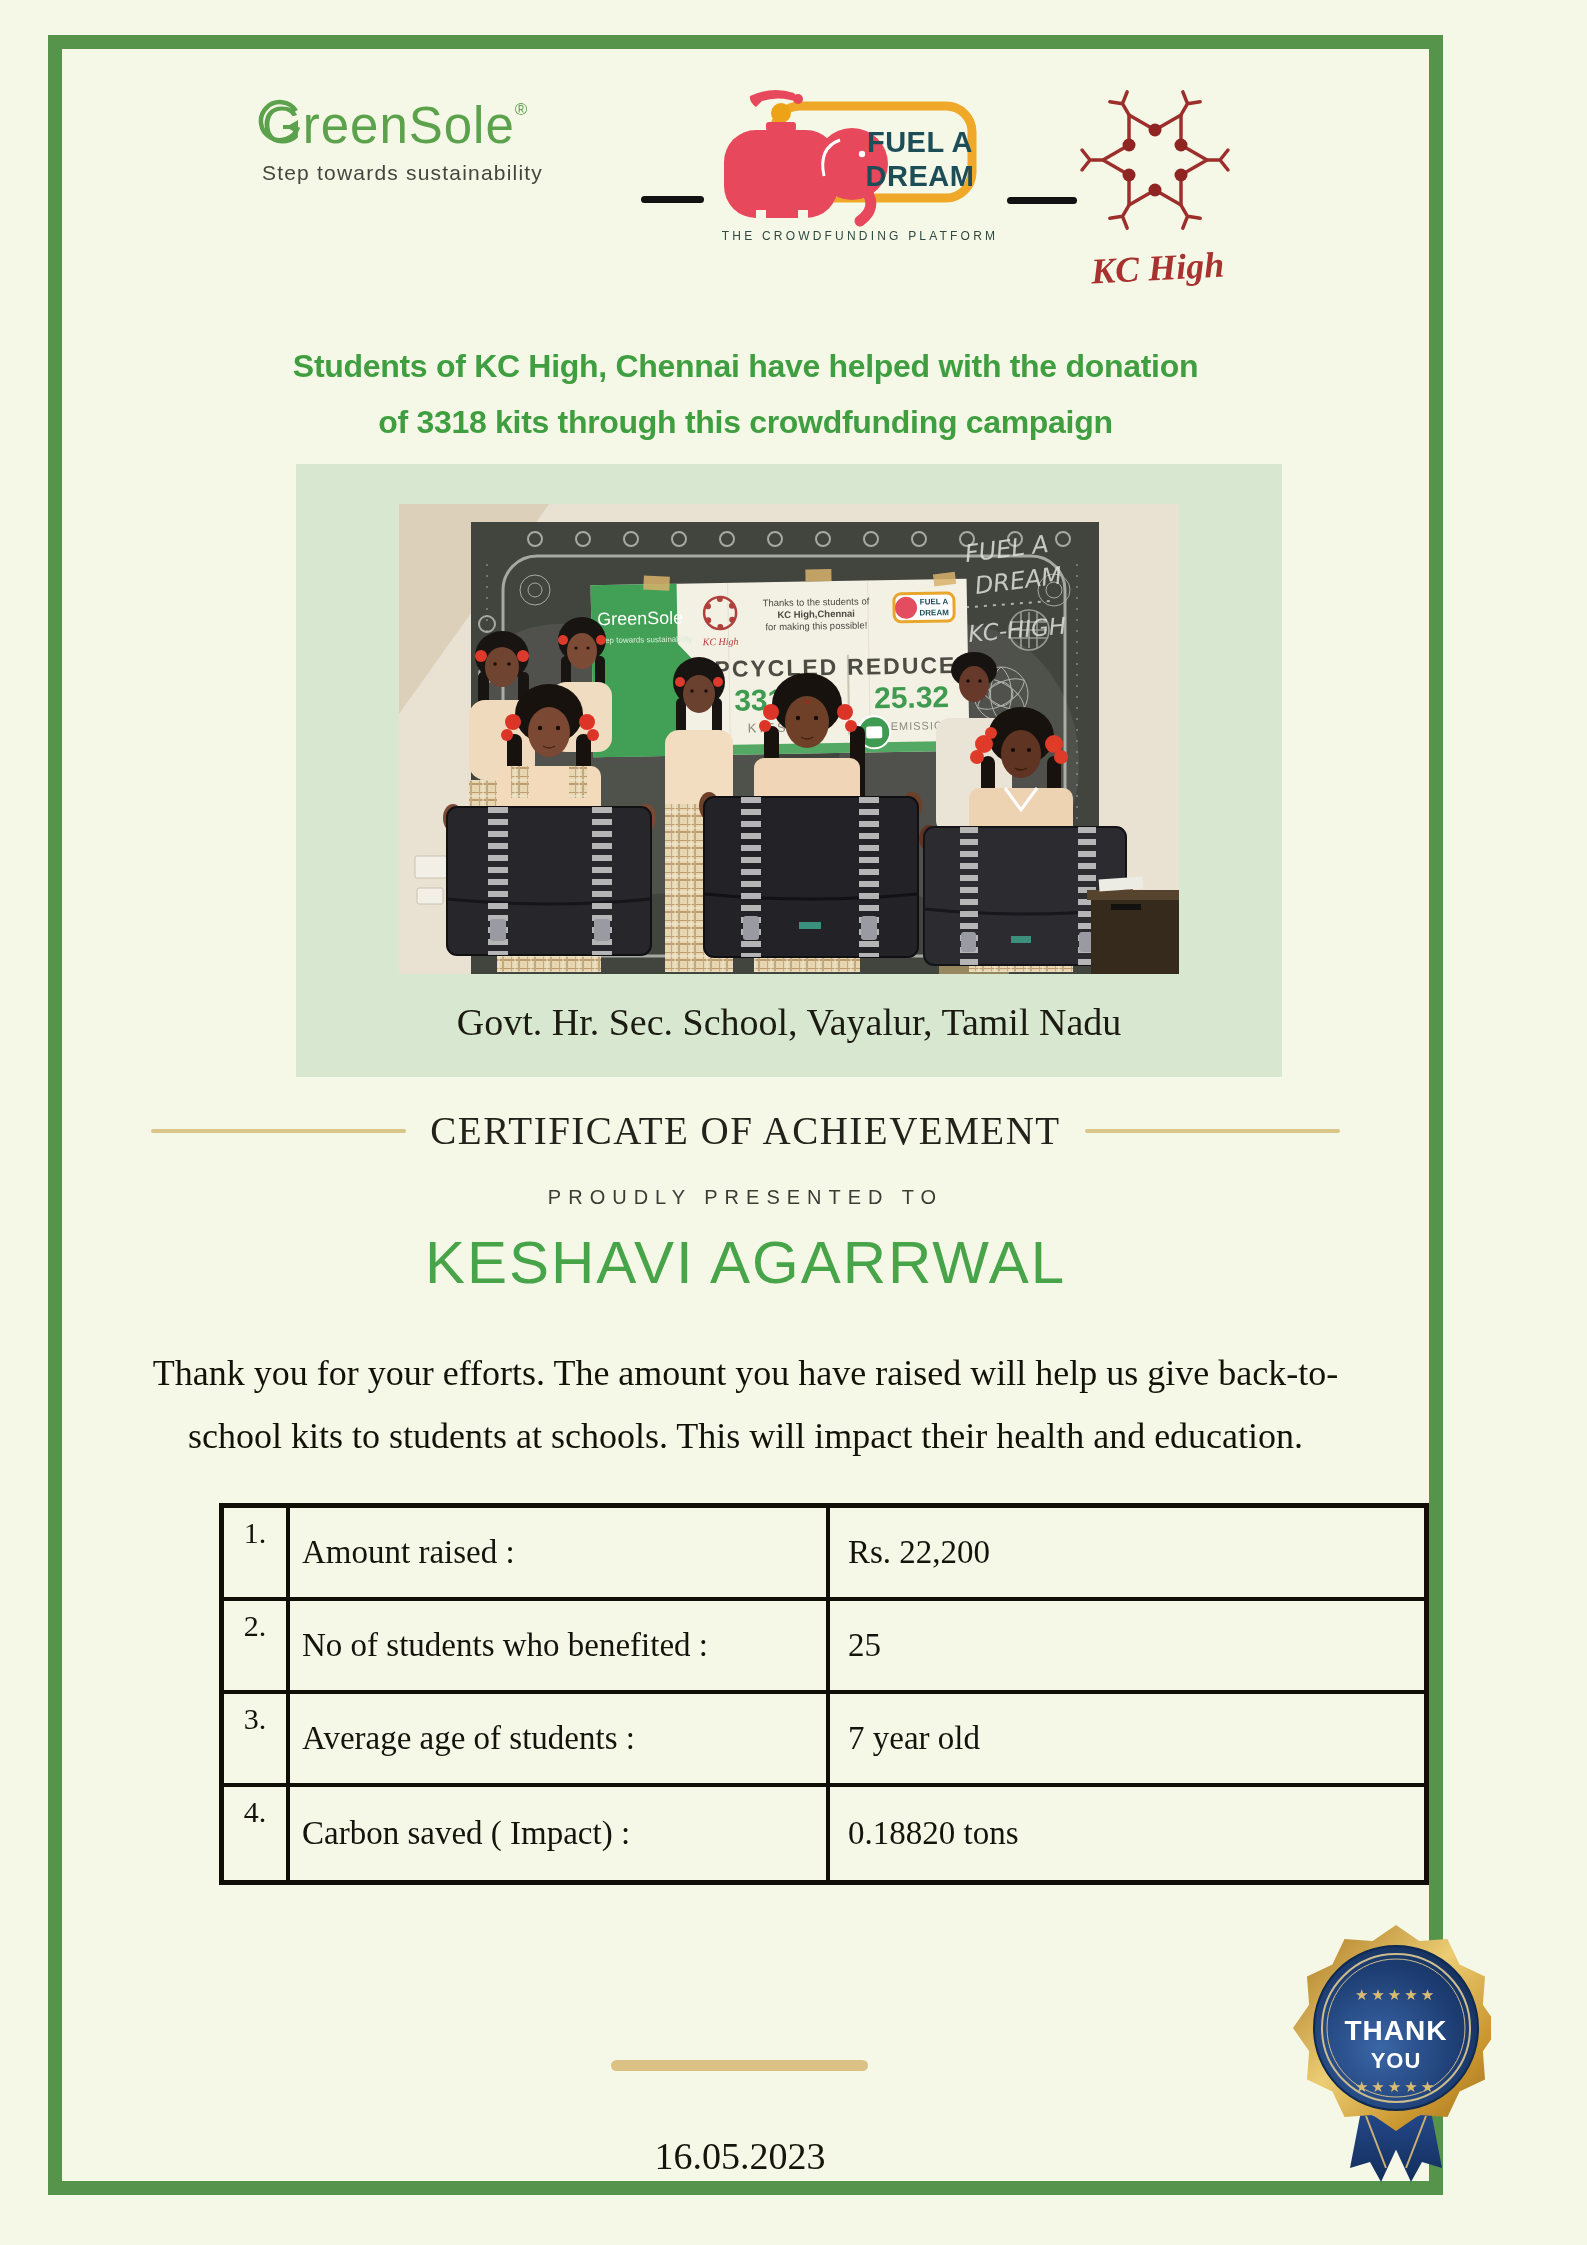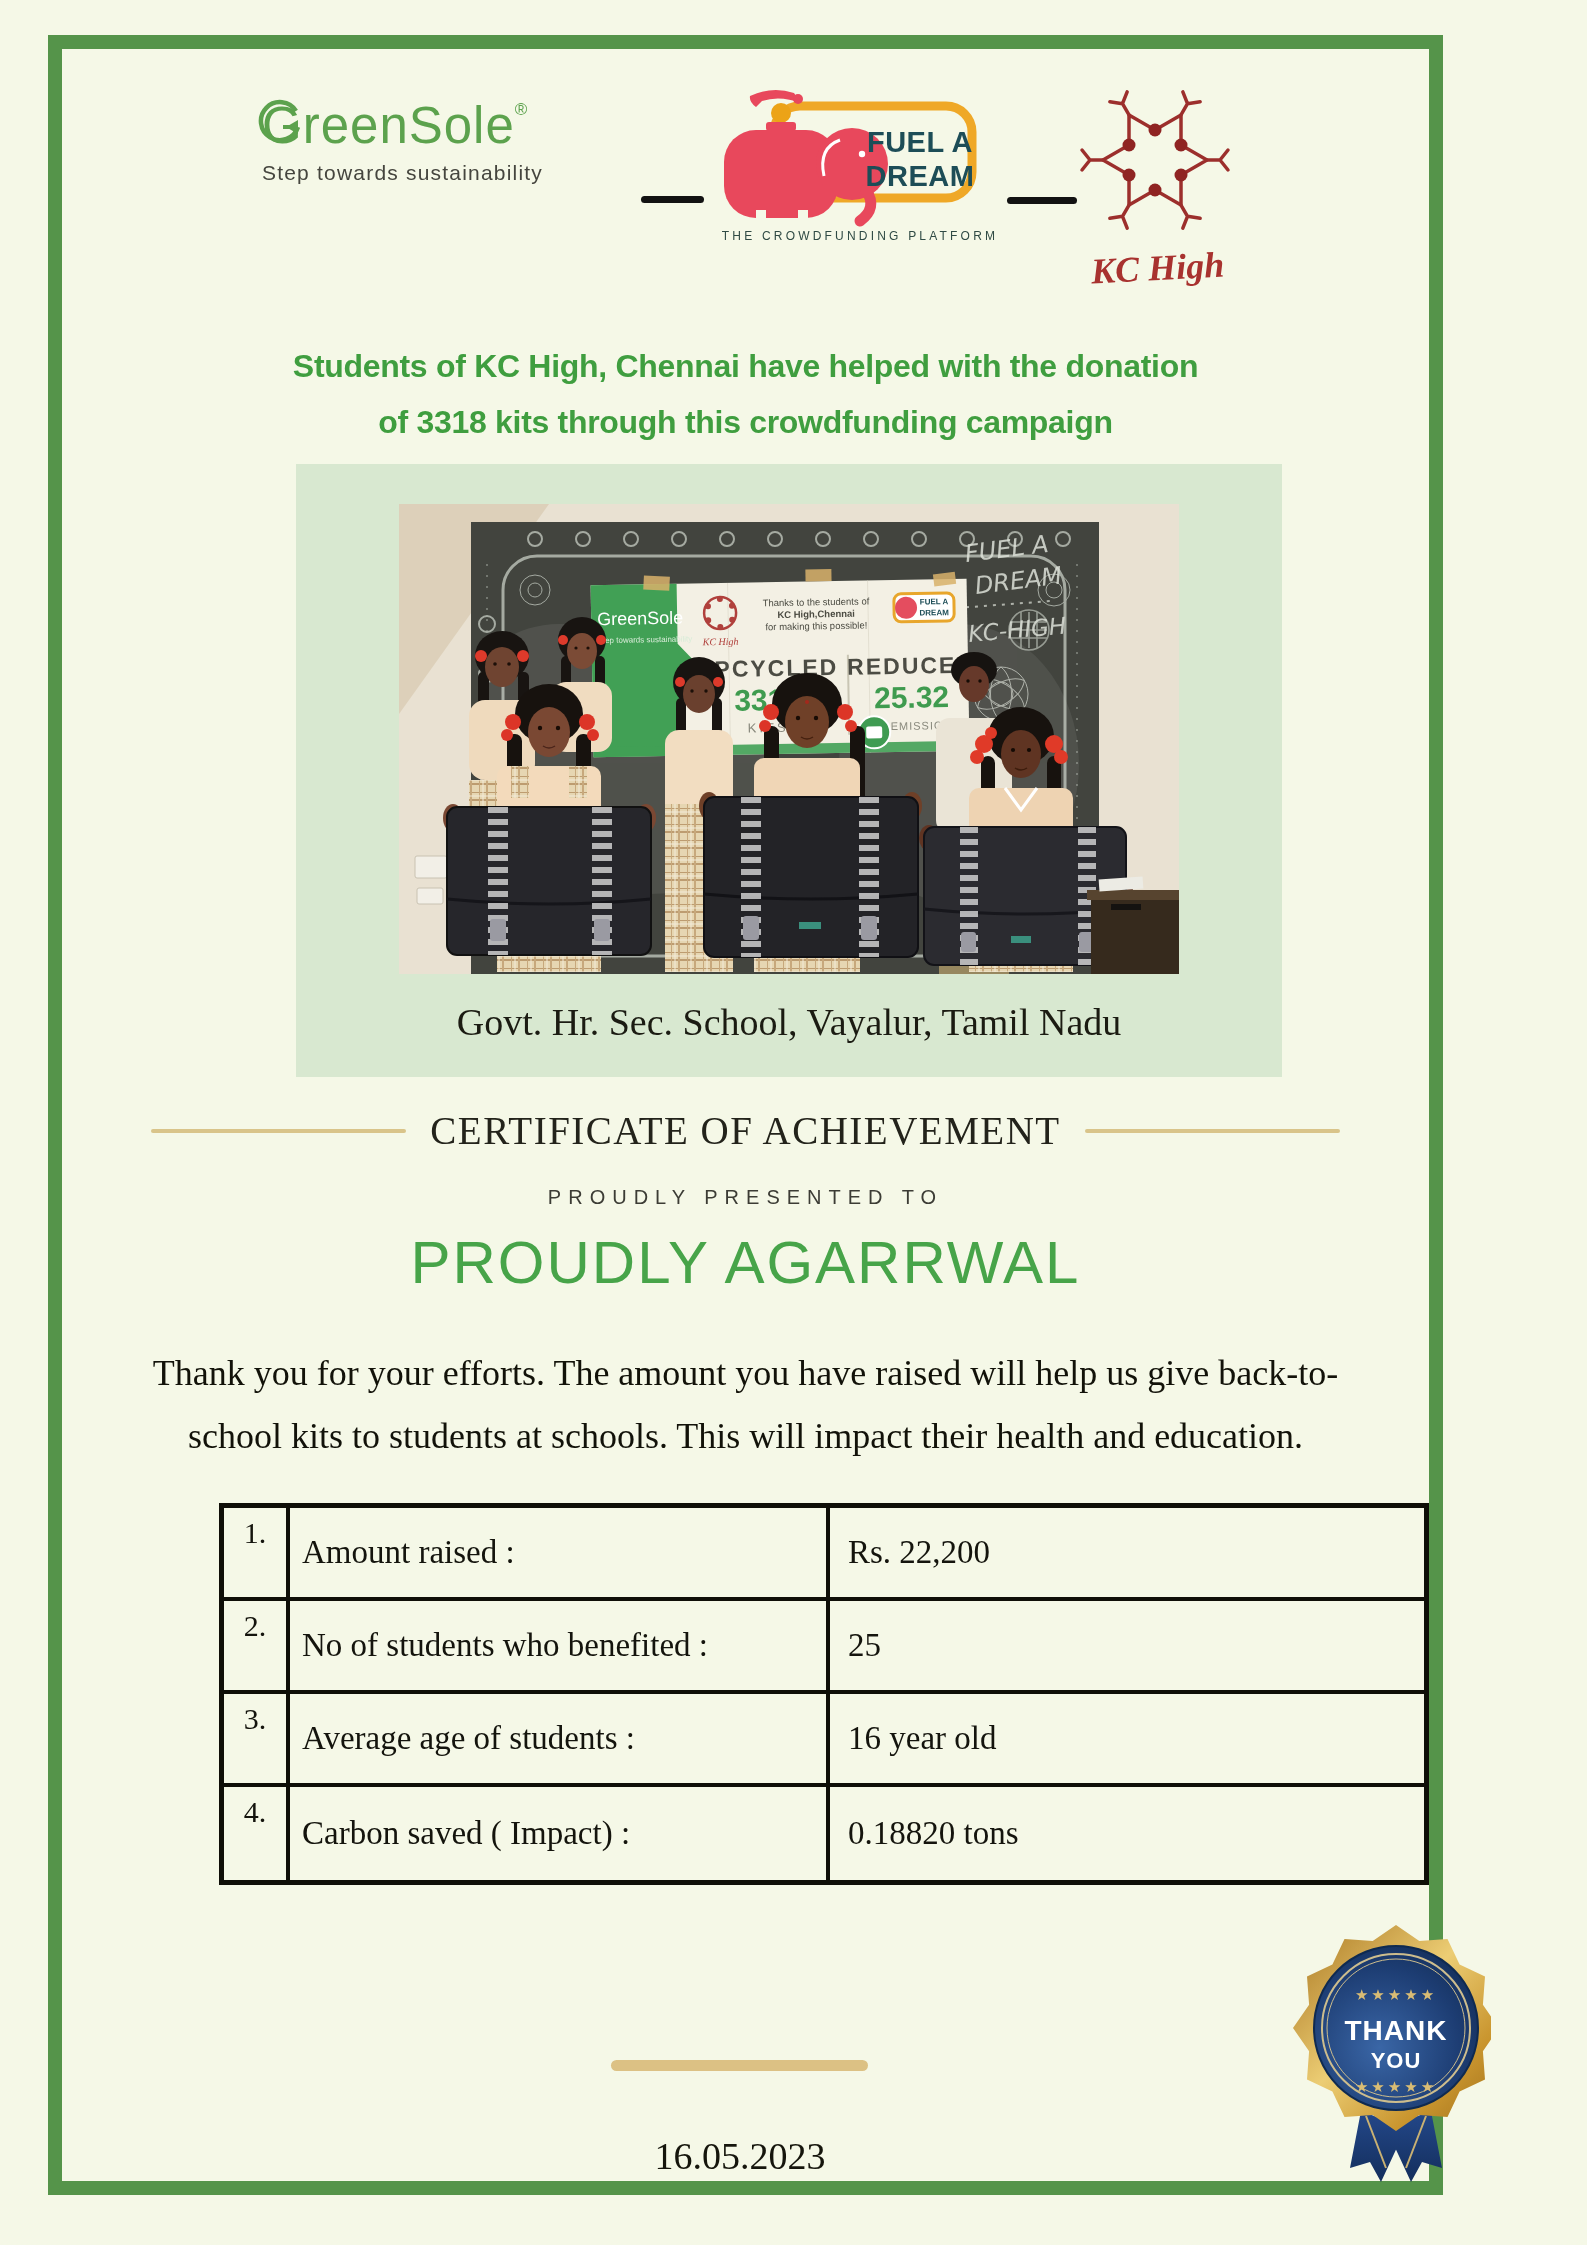--- a/index.html
+++ b/index.html
@@ -386,39 +386,39 @@
     <div class="photo-caption">Govt. Hr. Sec. School, Vayalur, Tamil Nadu</div>
   </div>
 
   <div class="cert-title-row">
     <div class="gold-rule"></div>
     <div class="cert-title">CERTIFICATE OF ACHIEVEMENT</div>
     <div class="gold-rule"></div>
   </div>
 
   <div class="presented">PROUDLY PRESENTED TO</div>
-  <div class="recipient">PROUDLY AGARRWAL</div>
+  <div class="recipient">KESHAVI AGARRWAL</div>
 
   <div class="message">
     <div>Thank you for your efforts. The amount you have raised will help us give back-to-</div>
     <div>school kits to students at schools. This will impact their health and education.</div>
   </div>
 
   <div class="cert-table">
     <div class="tc num">1.</div>
     <div class="tc lab">Amount raised :</div>
     <div class="tc val">Rs. 22,200</div>
 
     <div class="tc num">2.</div>
     <div class="tc lab">No of students who benefited :</div>
     <div class="tc val">25</div>
 
     <div class="tc num">3.</div>
     <div class="tc lab">Average age of students :</div>
-    <div class="tc val">16 year old</div>
+    <div class="tc val">7 year old</div>
 
     <div class="tc num last">4.</div>
     <div class="tc lab last">Carbon saved ( Impact) :</div>
     <div class="tc val last">0.18820 tons</div>
   </div>
 
   <div class="gold-line"></div>
   <div class="date">16.05.2023</div>
 
   <svg class="badge" width="222" height="272">

